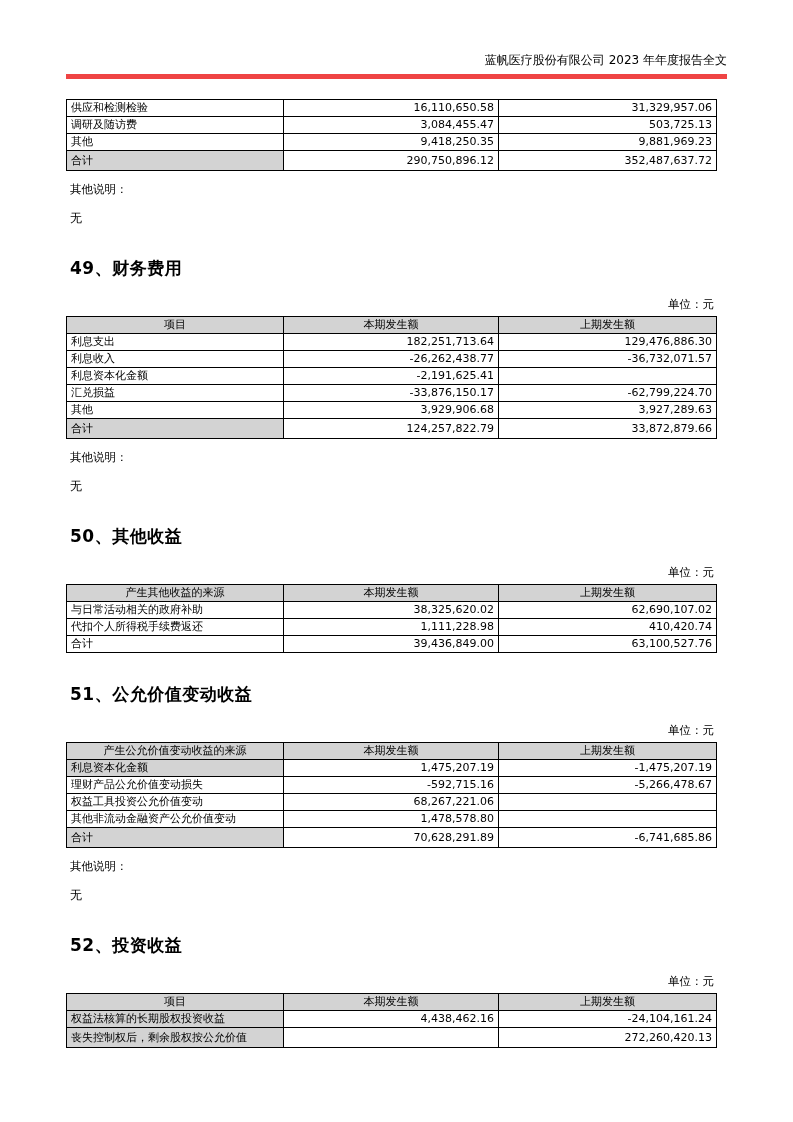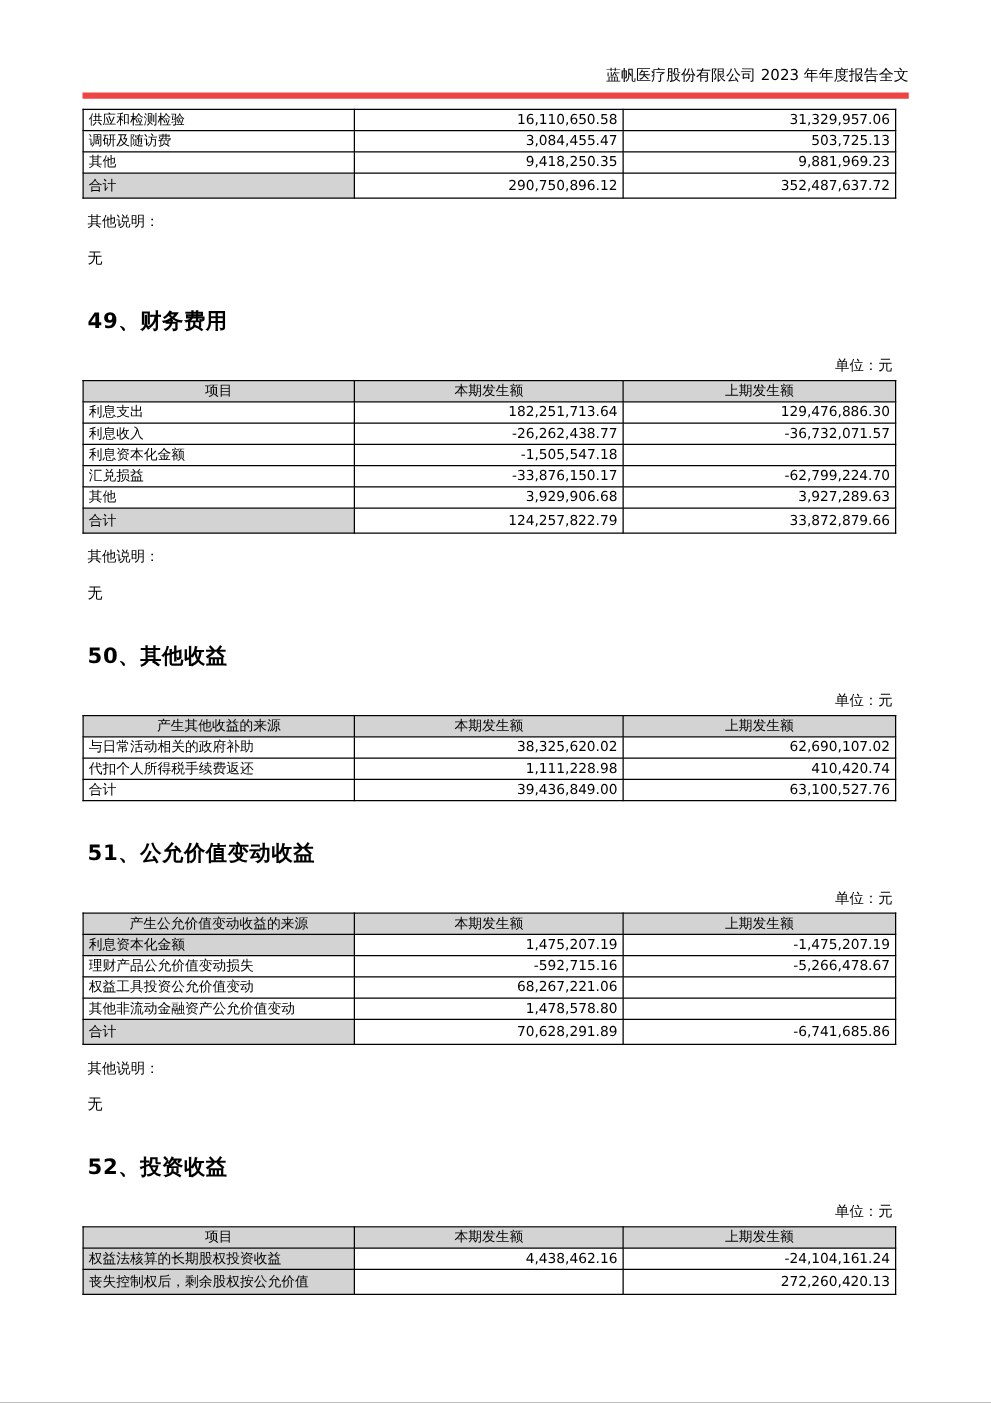--- a/index.html
+++ b/index.html
@@ -35,21 +35,21 @@
     height: 14px;
     line-height: 14px;
     white-space: nowrap;
     overflow: hidden;
   }
   .c-head { text-align: center; background: var(--cell-gray, #d3d3d3); }
   .gray   { background: var(--cell-gray, #d3d3d3); }
   .c-label { text-align: left; }
   .c-num   { text-align: right; }
   .row-total td { height: 17px; }
-  .tbl-top { margin-top: 8px; }
+  .tbl-top { margin-top: 20px; }
   .notes-label   { margin: 11px 4px 0 70px; font-size: 11.5px; }
   .notes-value   { margin: 13px 0 0 70px; font-size: 12px; }
   .section-heading { margin: 30px 0 0 70px; font-size: 17px; font-weight: bold; letter-spacing: 0.5px; }
   .unit-line { margin: 17px 0 4px 66px; width: 648px; text-align: right; font-size: 11.5px; }
 </style>
 </head>
 <body>
 
 <div class="page">
 
@@ -107,21 +107,21 @@
         <td class="c-num">182,251,713.64</td>
         <td class="c-num">129,476,886.30</td>
       </tr>
       <tr>
         <td class="c-label">利息收入</td>
         <td class="c-num">-26,262,438.77</td>
         <td class="c-num">-36,732,071.57</td>
       </tr>
       <tr>
         <td class="c-label">利息资本化金额</td>
-        <td class="c-num">-1,505,547.18</td>
+        <td class="c-num">-2,191,625.41</td>
         <td class="c-num"></td>
       </tr>
       <tr>
         <td class="c-label">汇兑损益</td>
         <td class="c-num">-33,876,150.17</td>
         <td class="c-num">-62,799,224.70</td>
       </tr>
       <tr>
         <td class="c-label">其他</td>
         <td class="c-num">3,929,906.68</td>

